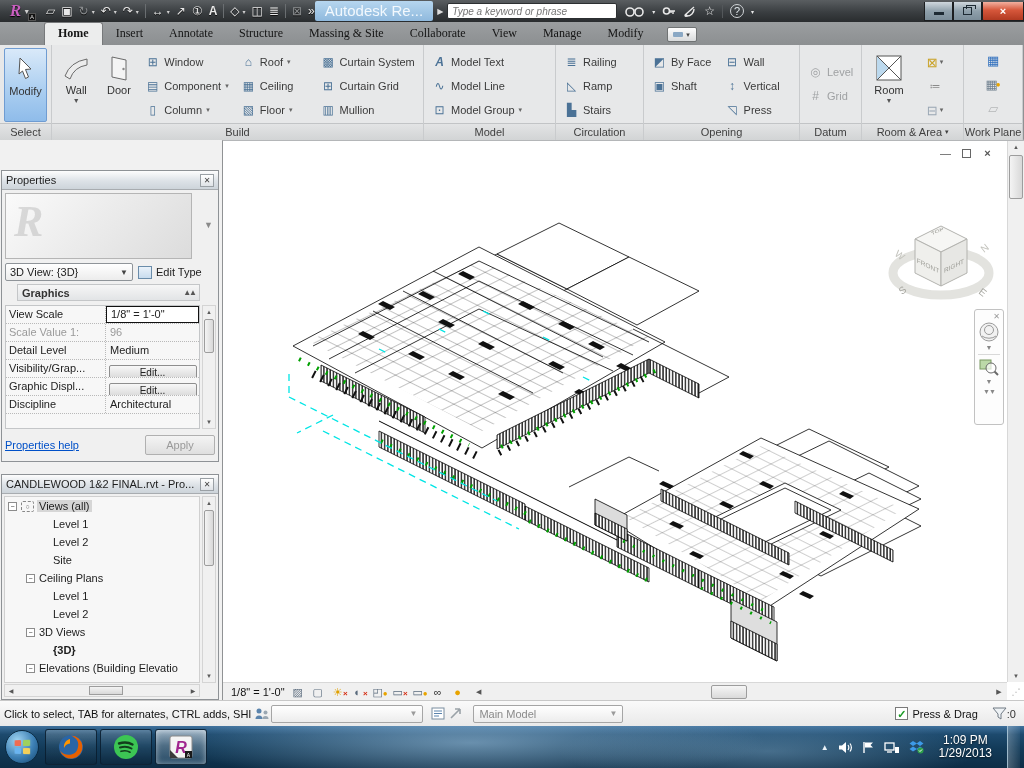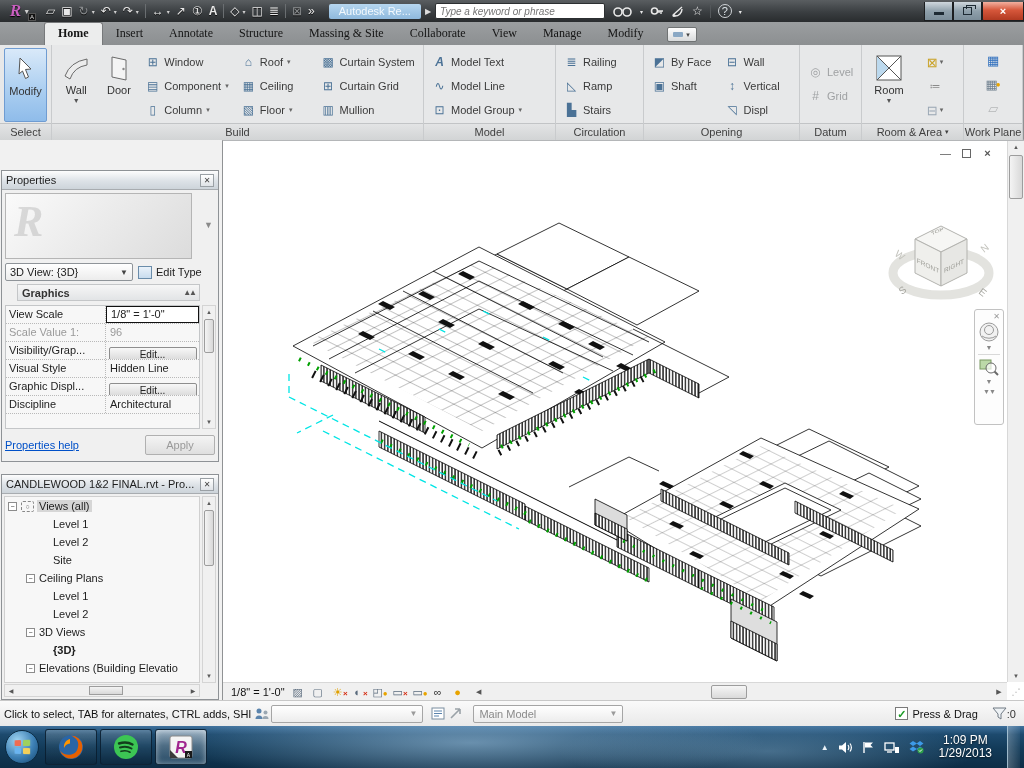--- a/index.html
+++ b/index.html
@@ -11,22 +11,22 @@
     background:linear-gradient(#5a5e61,#3a3e41 55%,#292c2e); display:flex; align-items:center; }
   #appbtn { width:40px; height:22px; display:flex; align-items:center; justify-content:center; position:relative; }
   #appbtn .rlogo { font-family:"Liberation Serif",serif; font-style:italic; font-weight:bold; font-size:17px; color:#c95fc0; text-shadow:0 1px 1px #000; }
   #appbtn .achip { position:absolute; bottom:1px; right:4px; font-size:6px; color:#ddd; background:#111; padding:0 1px; border:1px solid #555; }
   #appbtn .dd { color:#cfcfcf; font-size:7px; margin-left:2px; }
   .qat { display:flex; align-items:center; gap:6px; margin-left:6px; color:#e6e6e6; }
   .qat .qi { font-size:12px; line-height:14px; color:#e8e8e8; text-shadow:0 1px 0 #111; }
   .qat .qi.dim { color:#8b8e90; }
   .qat .dd { font-size:6px; color:#cfcfcf; margin-left:-3px; }
   .qat .sep { width:1px; height:14px; background:#1f2224; border-right:1px solid #6a6e71; }
-  #apptitle { margin-left:14px; background:linear-gradient(#b6d6ef,#8fb9dd); color:#f2f8fd; padding:1px 10px 2px;
-    font-size:11px; border-radius:2px; }
+  #apptitle { background:linear-gradient(#b6d6ef,#8fb9dd); color:#f2f8fd; padding:1px 10px 2px;
+    font-size:15px; border-radius:2px; }
   #titlearrow { color:#ddd; font-size:8px; margin:0 4px; }
   #searchbox { width:170px; height:16px; background:#fff; border:1px solid #2c2f31; border-radius:2px;
     font-size:10px; font-style:italic; color:#777; padding:0 4px; font-family:"Liberation Sans",sans-serif; }
   .ic-group { display:flex; align-items:center; gap:7px; margin-left:8px; color:#e8e8e8; }
   .winbtns { margin-left:auto; display:flex; }
   .winbtn { width:29px; height:19px; border:1px solid #1c1e20; border-top:none; display:flex; align-items:center; justify-content:center;
     background:linear-gradient(#cfd7dd,#8fa0ab 50%,#7b8d99); color:#1d2a33; font-size:11px; font-weight:bold; }
   .winbtn.close { background:linear-gradient(#f2b0a0,#d6573b 45%,#b13a22); color:#fff; width:42px; border-bottom-left-radius:2px; }
   .winbtn .minbar { width:10px; height:3px; background:#1d2a33; margin-top:6px; }
   .winbtn .rest { width:9px; height:8px; border:1px solid #1d2a33; background:transparent; position:relative; }
@@ -381,21 +381,21 @@
         <div class="sitem">
             <span class="ico">⊟</span>
             <span>Wall</span>
           </div>
         <div class="sitem">
             <span class="ico">↕</span>
             <span>Vertical</span>
           </div>
         <div class="sitem">
             <span class="ico">◹</span>
-            <span>Displ</span>
+            <span>Press</span>
           </div>
       </div>
     </div>
     <div class="plabel">Opening</div>
   </div>
 
   <div class="rpanel" style="width:62px">
     <div class="pbody">
       <div class="smallcol" style="width:54px;padding-top:12px">
         <div class="sitem disabled">
@@ -644,28 +644,28 @@
       <div id="propgrid">
         <div class="prow">
           <span class="pl">View Scale</span>
           <span class="pv inputbox">1/8" = 1'-0"</span>
         </div>
         <div class="prow disabled">
           <span class="pl">Scale Value  1:</span>
           <span class="pv">96</span>
         </div>
         <div class="prow">
+          <span class="pl">Detail Level</span>
+          <span class="pv">Medium</span>
+        </div>
+        <div class="prow">
           <span class="pl">Visibility/Grap...</span>
           <span class="pv" style="padding:1px">
               <span class="pbtn">Edit...</span>
             </span>
-        </div>
-        <div class="prow">
-          <span class="pl">Visual Style</span>
-          <span class="pv">Hidden Line</span>
         </div>
         <div class="prow">
           <span class="pl">Graphic Displ...</span>
           <span class="pv" style="padding:1px">
               <span class="pbtn">Edit...</span>
             </span>
         </div>
         <div class="prow">
           <span class="pl">Discipline</span>
           <span class="pv">Architectural</span>

